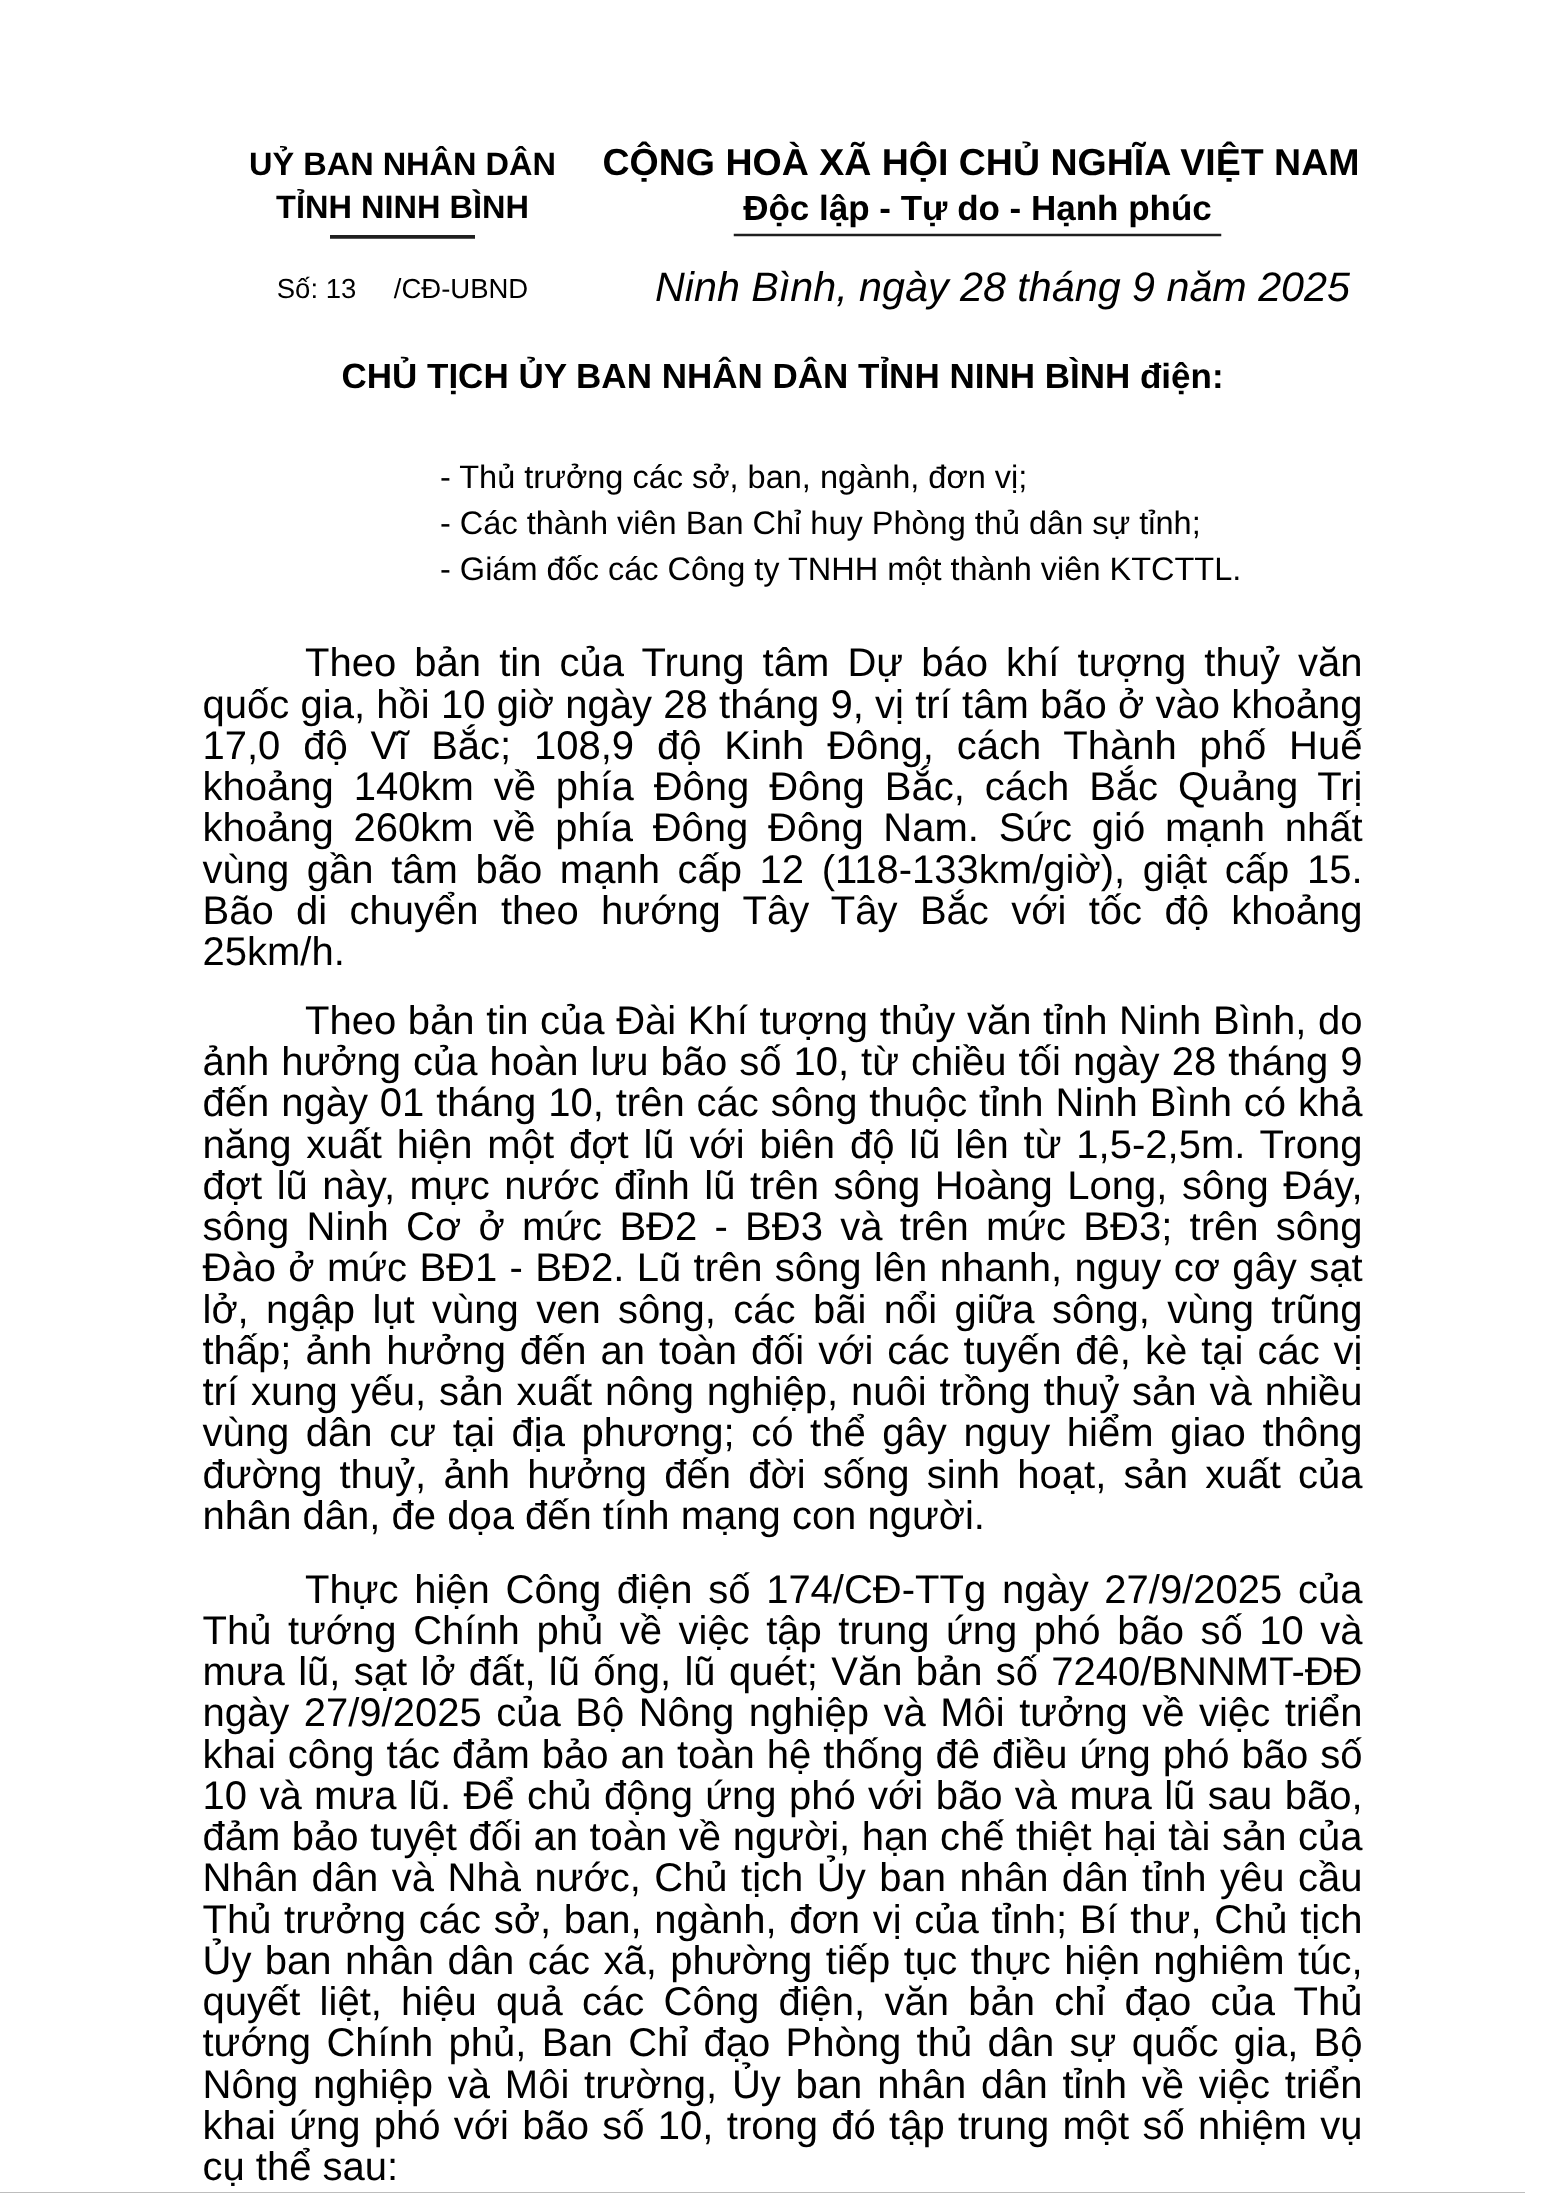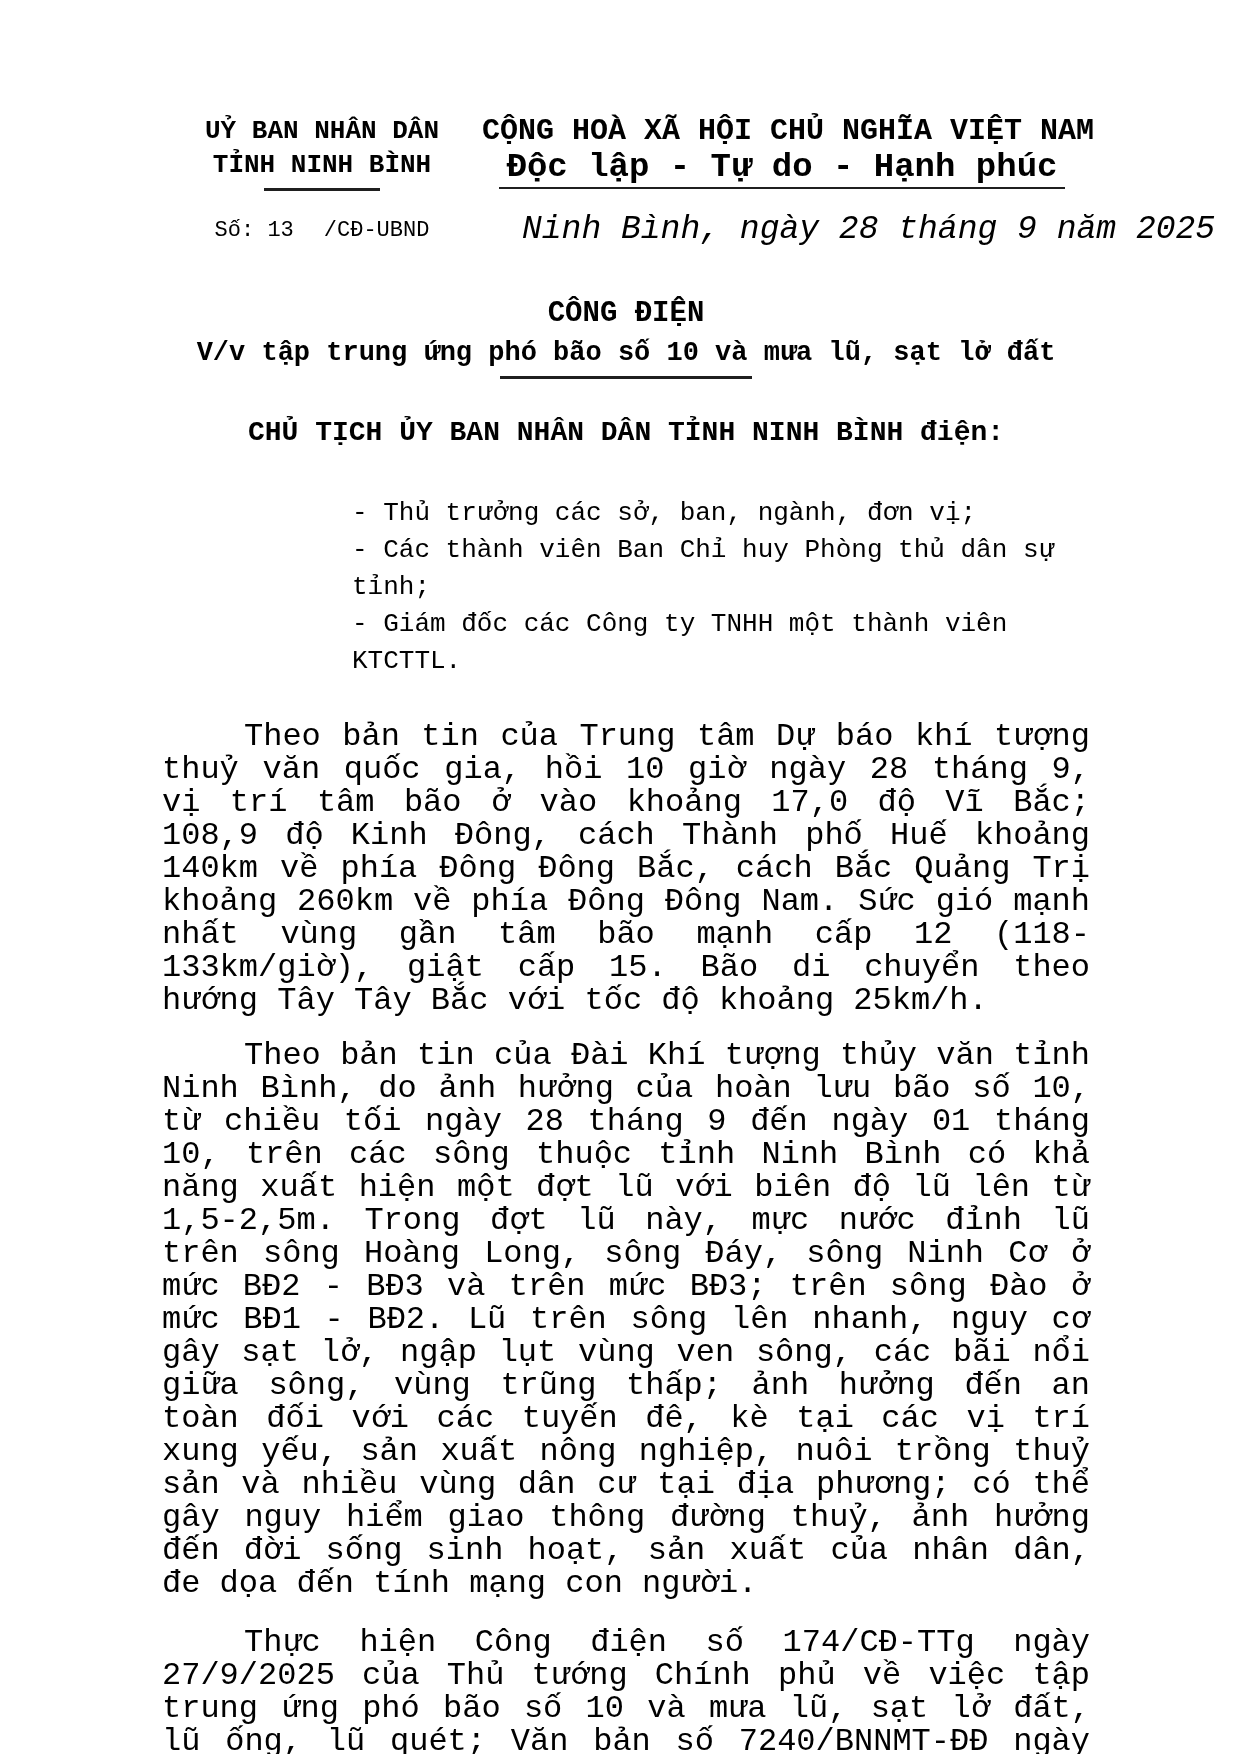--- a/index.html
+++ b/index.html
@@ -2,38 +2,38 @@
 <html lang="vi"><head>
 <meta charset="utf-8">
 <style>
   html, body { margin: 0; padding: 0; background: #8a8a8a; }
   .page {
     width: 1241px;
     height: 1754px;
     margin: 0 auto;
     background: #ffffff;
     color: #000;
-    font-family: Liberation Mono, monospace;
+    font-family: Liberation Sans, sans-serif;
     overflow: hidden;
     position: relative;
   }
   .inner { padding: 114px 151px 0 162px; }
 
   
   .header-row { display: flex; justify-content: space-between; align-items: flex-start; }
   .h-left  { width: 320px; text-align: center; flex: 0 0 auto; }
   .h-right { width: 600px; margin-right: 55px; text-align: center; flex: 0 0 auto; }
 
   .org-line   { font-weight: bold; font-size: 26px; line-height: 34px; white-space: nowrap; }
   .org-rule   { width: 116px; border-bottom: 3px solid #1f1f1f; margin: 6px auto 0; }
   .doc-no     { margin-top: 24px; font-size: 22px; line-height: 32px; white-space: nowrap; }
   .doc-no .sym { margin-left: 30px; }
 
   .nat-line { font-weight: bold; font-size: 30px; line-height: 34px; white-space: nowrap; }
-  .motto    { display: inline-block; font-weight: bold; font-size: 34px; line-height: 34px;
+  .motto    { display: inline-block; font-weight: bold; font-size: 28px; line-height: 34px;
               border-bottom: 2px solid #1f1f1f; padding: 0 8px 3px; margin-top: 2px; white-space: nowrap; }
   .dateline { margin-top: 24px; font-style: italic; font-size: 33px; line-height: 34px;
               padding-left: 40px; white-space: nowrap; }
 
   
   .doc-title    { text-align: center; margin-top: 48px; }
   .title-type   { font-weight: bold; font-size: 29px; line-height: 38px; }
   .title-subject{ font-weight: bold; font-size: 27px; line-height: 36px; margin-top: 2px; }
   .subject-rule { width: 252px; border-bottom: 3px solid #1f1f1f; margin: 5px auto 0; }
 
@@ -65,25 +65,20 @@
           <span class="num">Số: 13</span><span class="sym">/CĐ-UBND</span>
         </div>
       </div>
       <div class="h-right">
         <div class="nat-line">CỘNG HOÀ XÃ HỘI CHỦ NGHĨA VIỆT NAM</div>
         <div><span class="motto">Độc lập - Tự do - Hạnh phúc</span></div>
         <div class="dateline">Ninh Bình, ngày 28 tháng 9 năm 2025</div>
       </div>
     </div>
 
-    <div class="doc-title">
-      <div class="title-type">CÔNG ĐIỆN</div>
-      <div class="title-subject">V/v tập trung ứng phó bão số 10 và mưa lũ, sạt lở đất</div>
-      <div class="subject-rule"></div>
-    </div>
 
     <div class="salutation">CHỦ TỊCH ỦY BAN NHÂN DÂN TỈNH NINH BÌNH điện:</div>
 
     <ul class="recipients">
       <li>- Thủ trưởng các sở, ban, ngành, đơn vị;</li>
       <li>- Các thành viên Ban Chỉ huy Phòng thủ dân sự tỉnh;</li>
       <li>- Giám đốc các Công ty TNHH một thành viên KTCTTL.</li>
     </ul>
 
     <div class="body">

